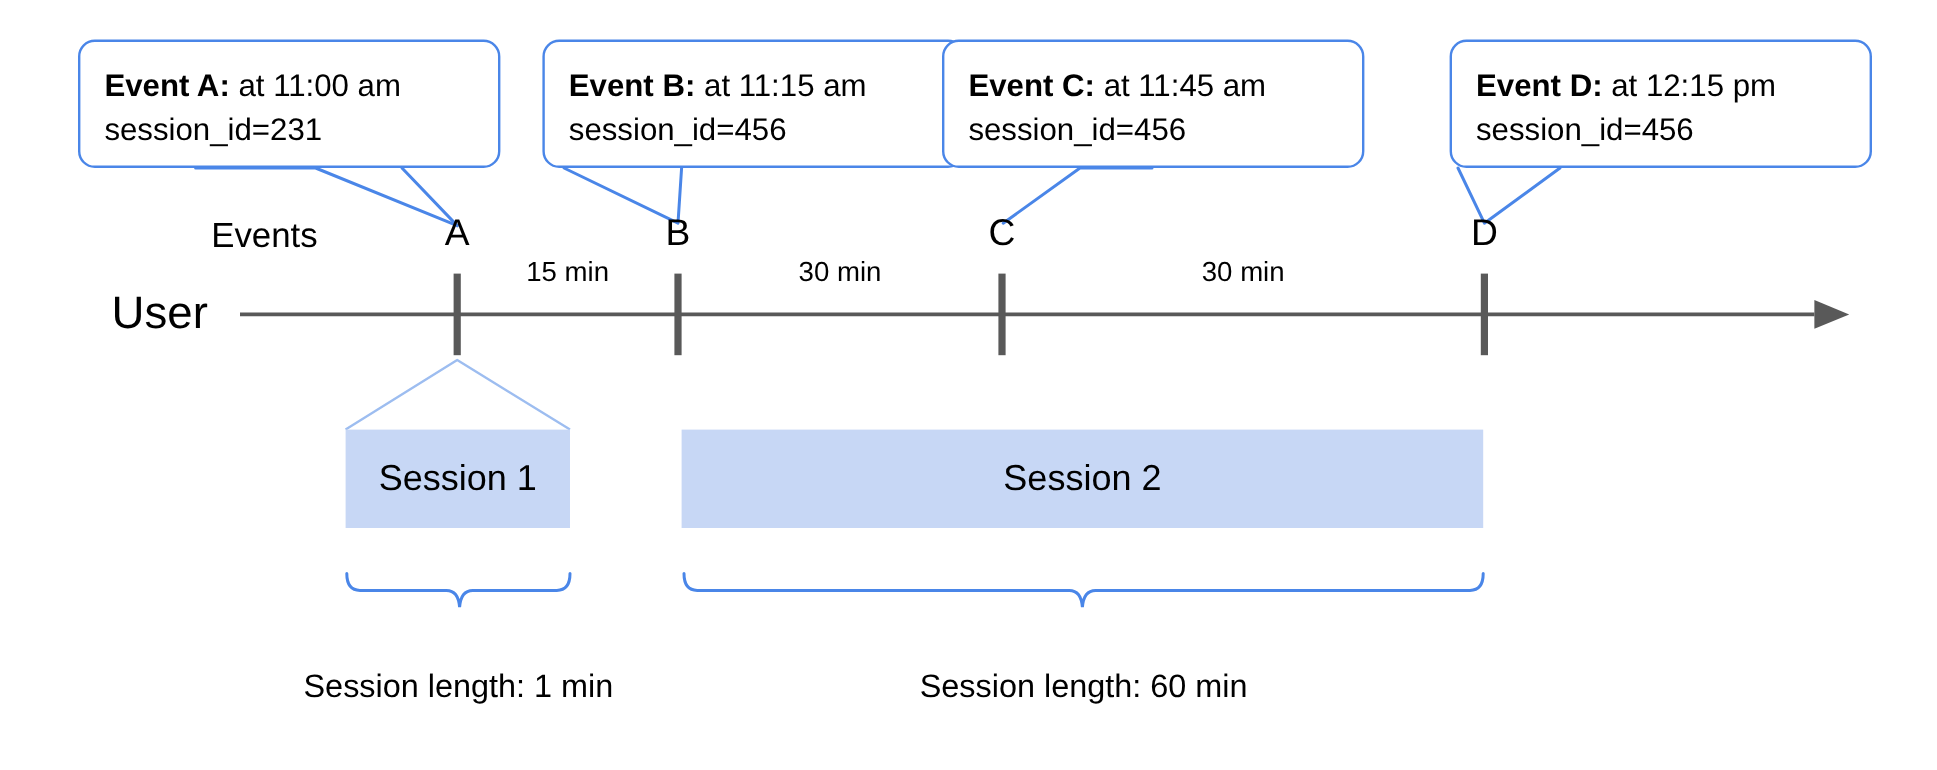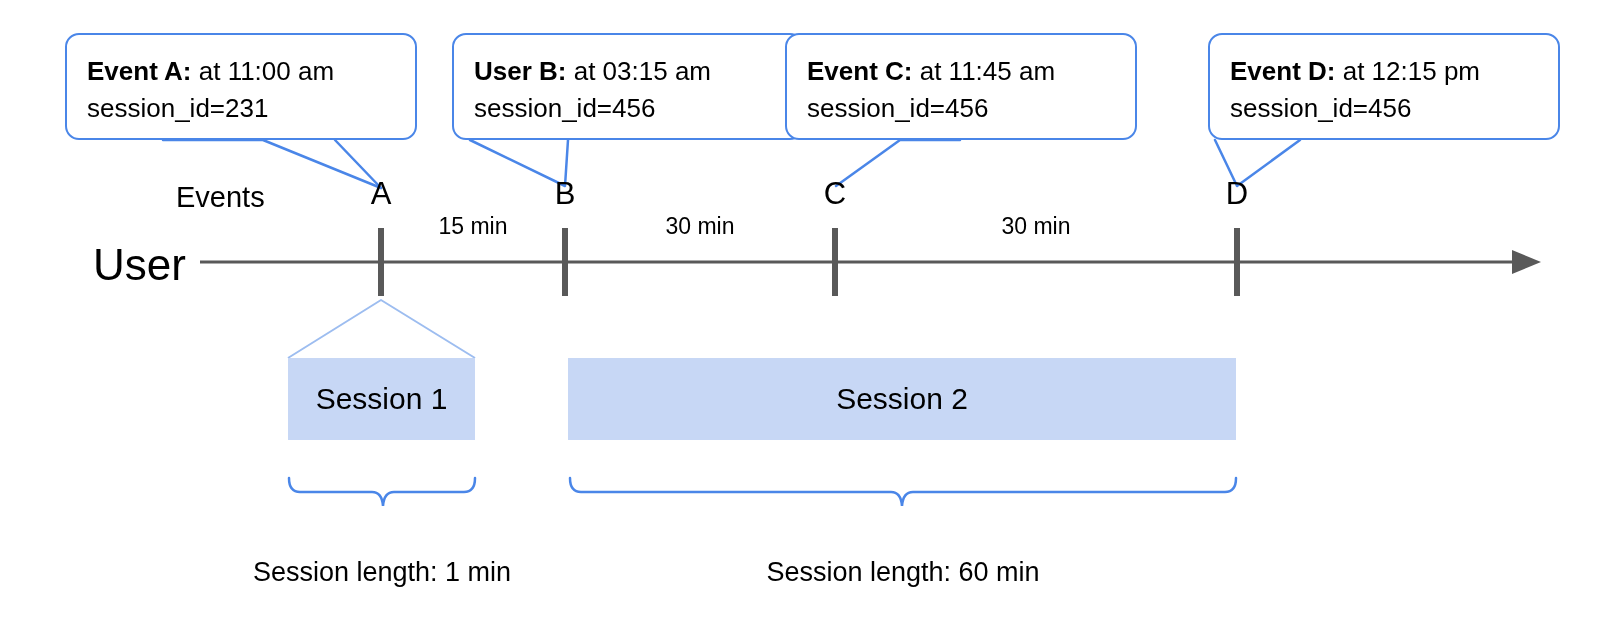--- a/index.html
+++ b/index.html
@@ -63,21 +63,21 @@
     z-index: 2;
   }
   .row-label-events {
     position: absolute;
     font-size: 29px;
     color: #000000;
     z-index: 2;
   }
   .row-label-user {
     position: absolute;
-    font-size: 44px;
+    font-size: 38px;
     color: #000000;
     z-index: 2;
   }
 
   
   .session-bar {
     position: absolute;
     background: #c7d7f5;
     display: flex;
     align-items: center;
@@ -131,21 +131,21 @@
 
   <div class="callout" style="left:25px; top:33px;">
     <div class="callout-line">
       <b>Event A:</b><span> at 11:00 am</span>
     </div>
     <div class="callout-line">session_id=231</div>
   </div>
 
   <div class="callout" style="left:412px; top:33px;">
     <div class="callout-line">
-      <b>User B:</b><span> at 03:15 am</span>
+      <b>Event B:</b><span> at 11:15 am</span>
     </div>
     <div class="callout-line">session_id=456</div>
   </div>
 
   <div class="callout" style="left:745px; top:33px;">
     <div class="callout-line">
       <b>Event C:</b><span> at 11:45 am</span>
     </div>
     <div class="callout-line">session_id=456</div>
   </div>

